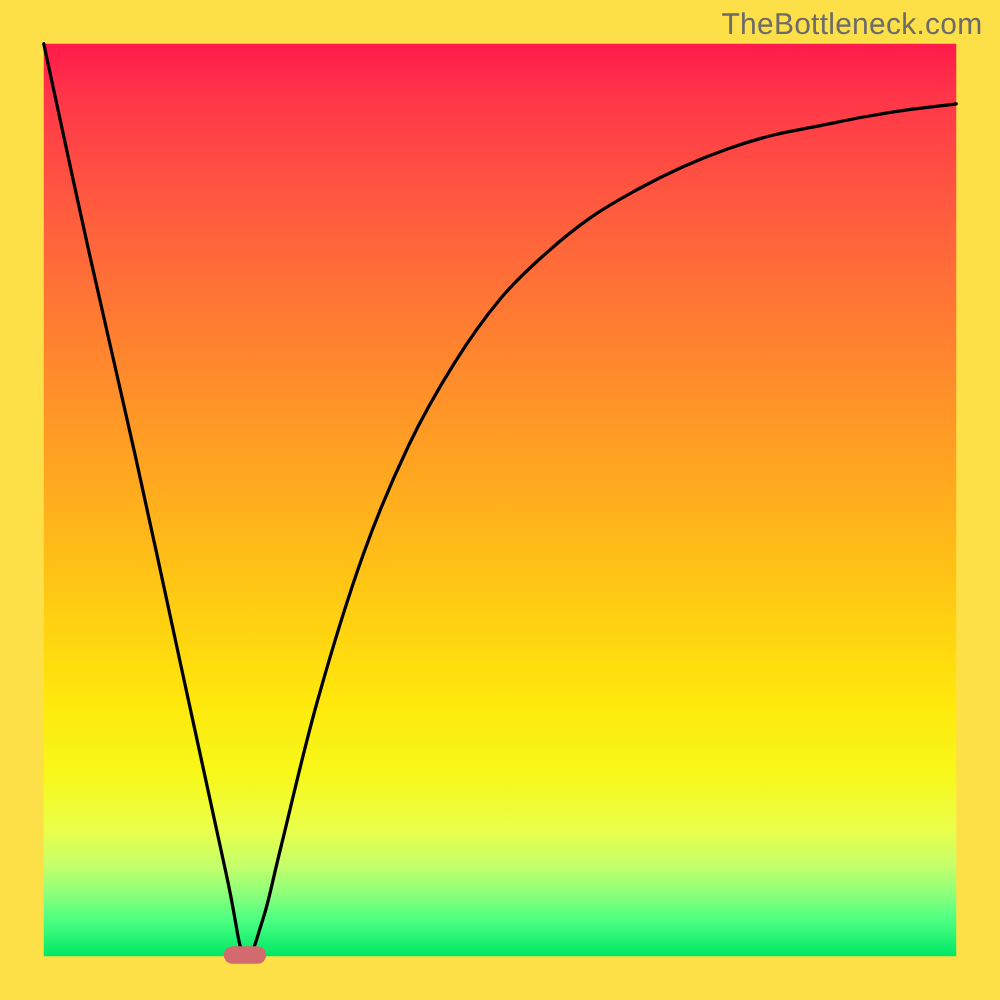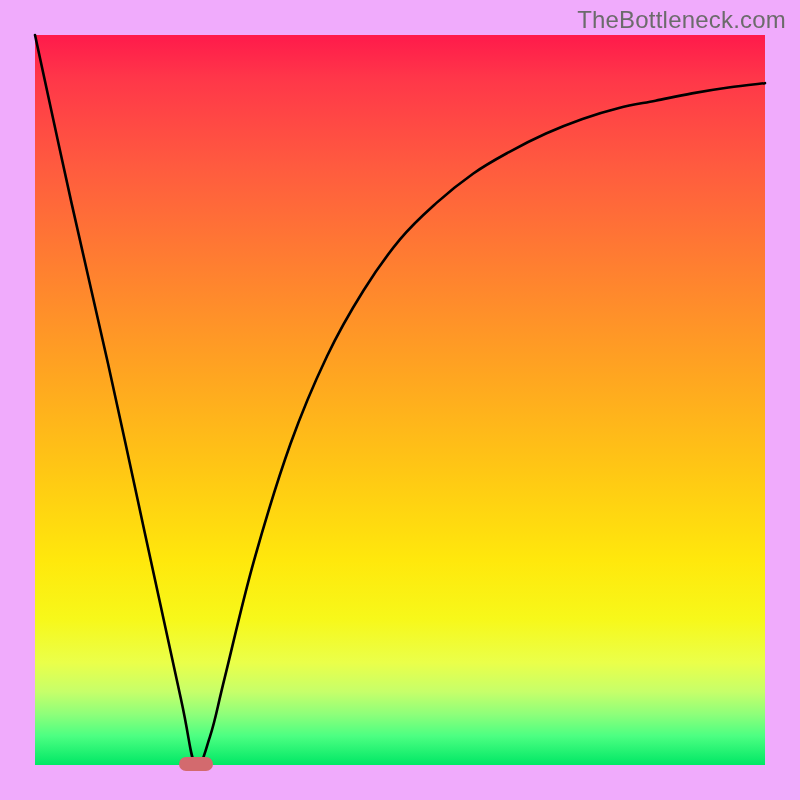--- a/index.html
+++ b/index.html
@@ -9,21 +9,21 @@
     height: 800px;
     background: #000;
     overflow: hidden;
   }
   .frame {
     position: absolute;
     top: 0;
     left: 0;
     width: 800px;
     height: 800px;
-    background: #f0abfc;
+    background: #fde047;
     text-decoration: underline;
   }
   .plot-area {
     position: absolute;
     left: 35px;
     top: 35px;
     width: 730px;
     height: 730px;
     
     background: linear-gradient(to bottom,

